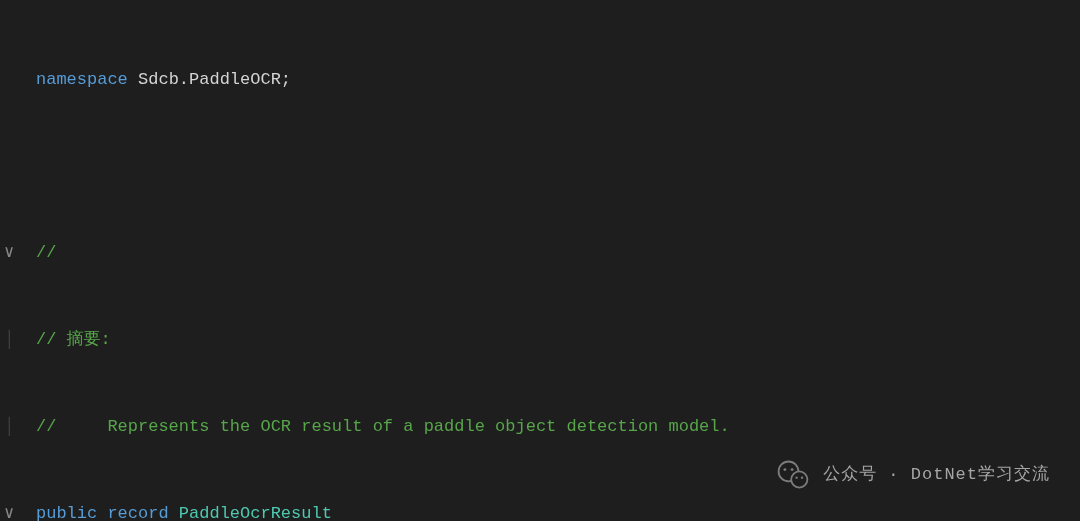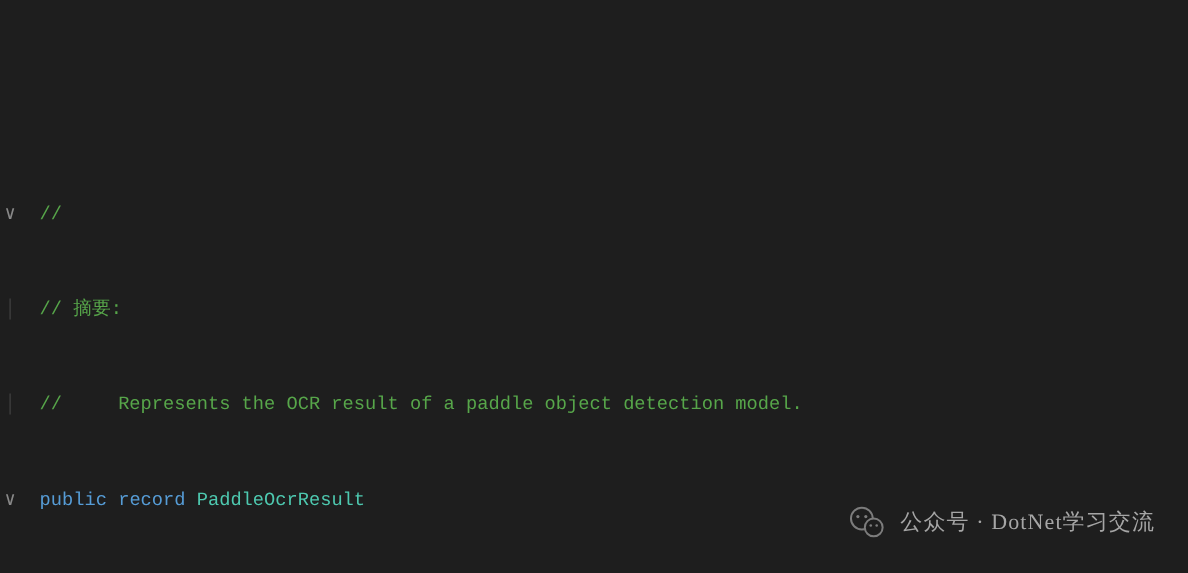--- a/index.html
+++ b/index.html
@@ -60,38 +60,42 @@
     color: #bdbdbd;
     gap: 12px;
     opacity: 0.85;
   }
   .wm-logo {
     width: 36px;
     height: 36px;
     opacity: 0.7;
   }
   .wm-text {
-    font-family: Liberation Serif, serif;
-    font-size: 20px;
+    font-family: Liberation Mono, monospace;
+    font-size: 17px;
     letter-spacing: 1px;
     white-space: nowrap;
   }
   .fold-chevron {
     display:inline-block;
     width:10px;
     color:#888;
   }
 </style>
 </head>
 <body>
 
 
 
 <div class="code-area">
 
+<div class="line">
+  <span class="gutter"></span>
+  <span class="content"><span class="kw">namespace</span><span class="ns"> Sdcb.PaddleOCR;</span></span>
+</div>
 
 <div class="line">
   <span class="gutter"></span><span class="content"></span>
 </div>
 
 <div class="line">
   <span class="gutter"><span class="fold fold-chevron">∨</span></span>
   <span class="content"><span class="comment">//</span></span>
 </div>
 

